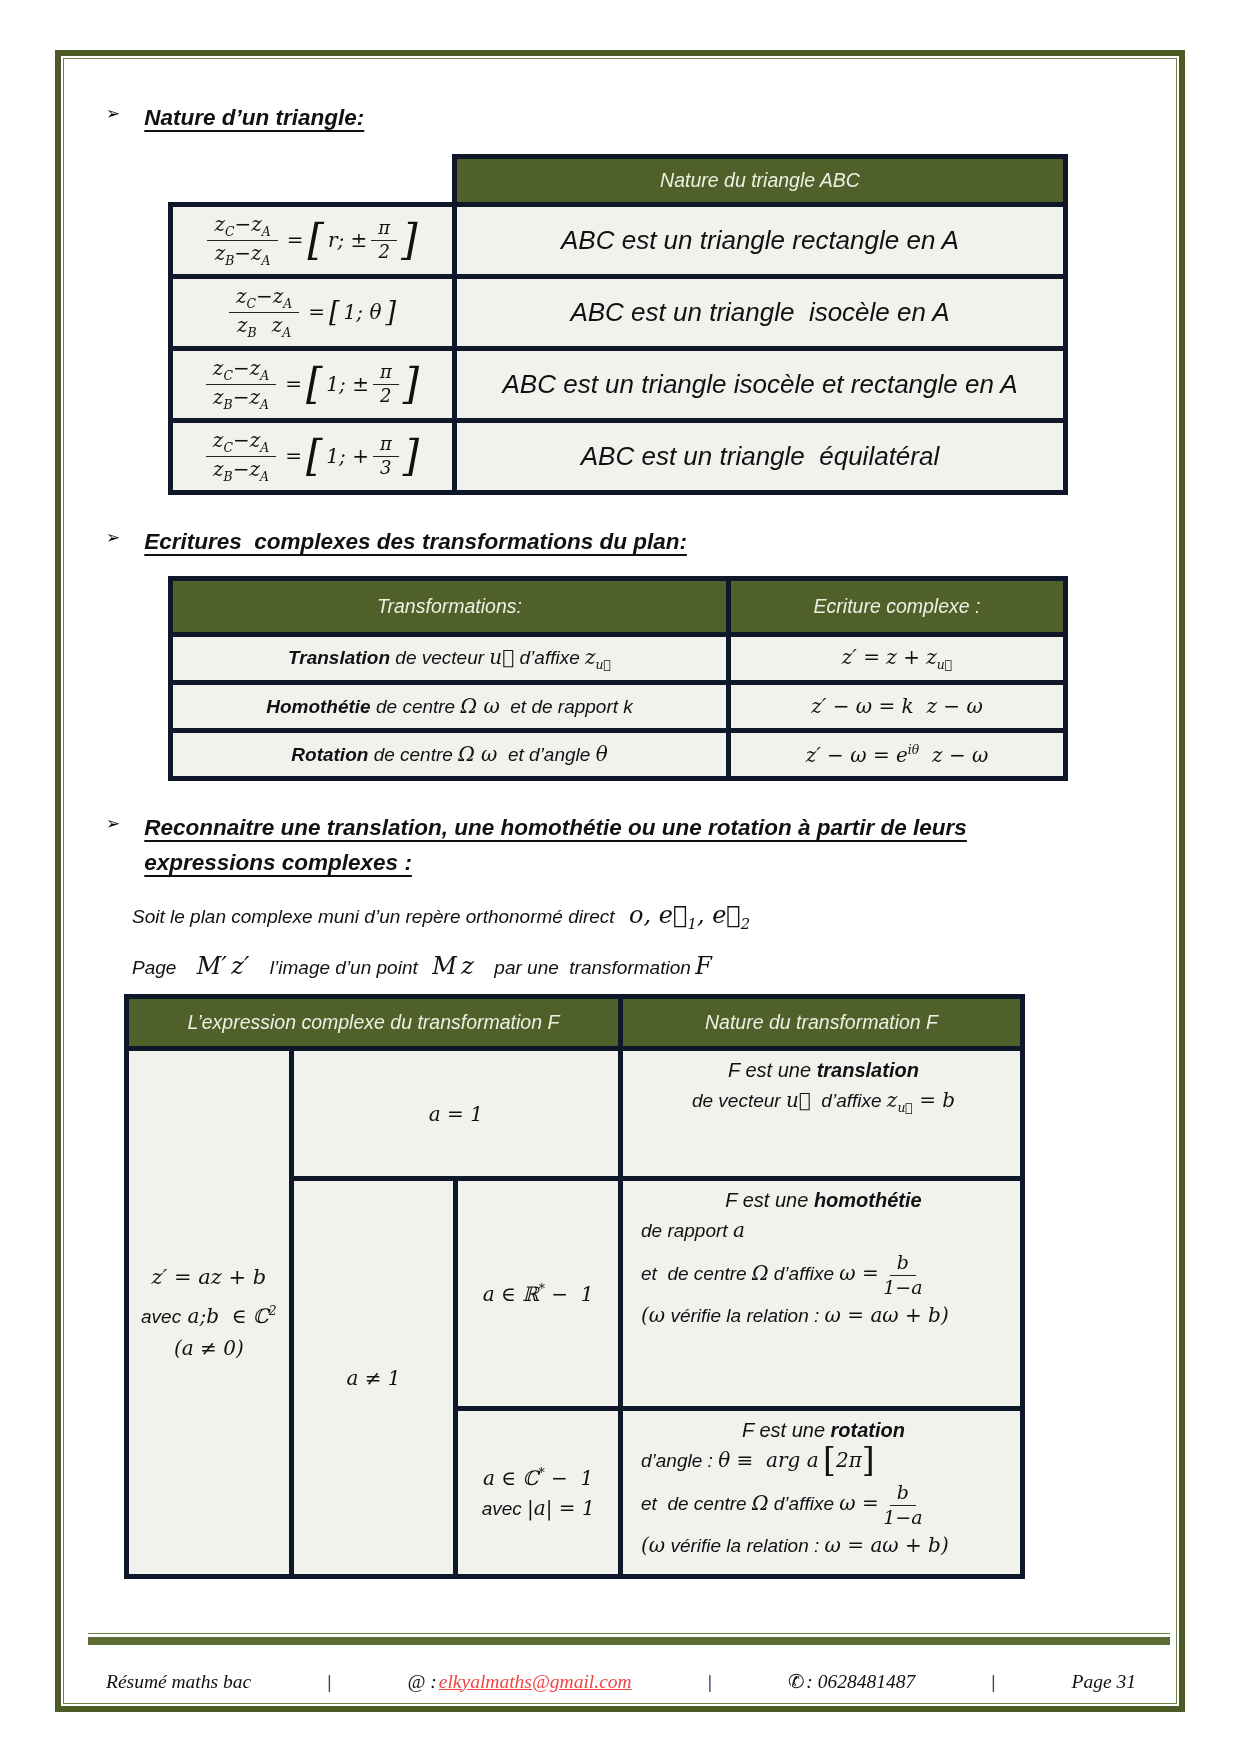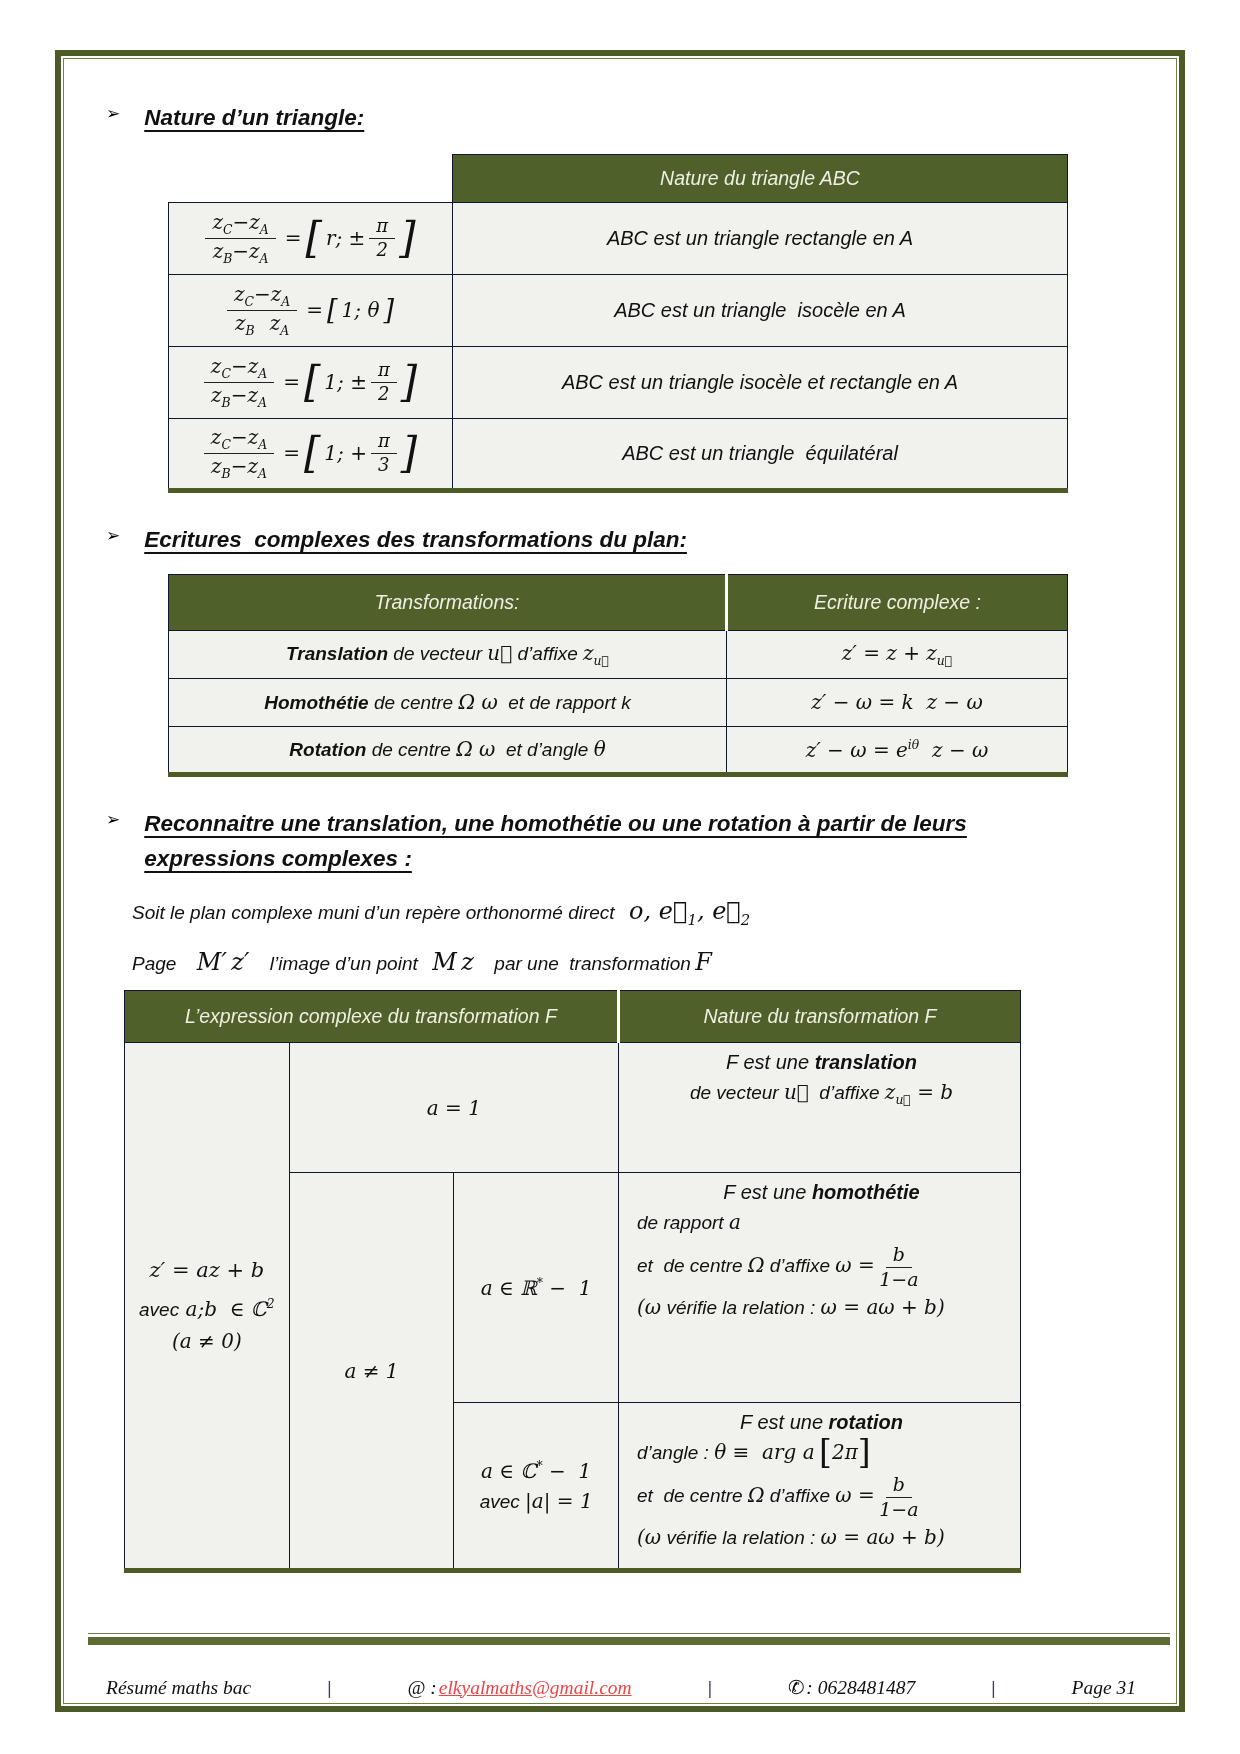--- a/index.html
+++ b/index.html
@@ -24,33 +24,33 @@
   sup{font-size:0.62em;}
 
   
   .vfrac{display:inline-flex;flex-direction:column;align-items:center;vertical-align:middle;line-height:1.15;}
   .vfrac .fr-num{border-bottom:1.4px solid #222;padding:0 7px 1px;}
   .vfrac .fr-den{padding-top:1px;}
   .op{display:inline-block;min-width:15px;text-align:center;}
 
   
   table{border-collapse:collapse;table-layout:fixed;}
-  td,th{border:1px solid #0f172a;background:#f1f1ee;box-sizing:border-box;}
+  td,th{border:5px solid #0f172a;background:#f1f1ee;box-sizing:border-box;}
   th.dark,td.dark{background:#50602a;color:#eef0e2;font-weight:normal;font-style:italic;font-size:19.5px;}
   td.ghost{border:none;background:#fff;}
   .thick-bottom{border-bottom:5px solid #4c5b25;}
 
   
   .t1{width:900px;margin:18px 0 0 64px;}
   .t1 td{text-align:center;vertical-align:middle;}
   .t1 .hrow{height:48px;}
   .t1 .brow{height:72px;}
   .t1 .c1{width:284px;}
   .t1 .lhs{display:flex;justify-content:center;align-items:center;gap:9px;}
-  .t1 .label{font-style:italic;font-size:20px;}
+  .t1 .label{font-style:italic;font-size:26px;}
   .rhs{display:inline-flex;align-items:center;gap:4px;}
   .brk{font-family:"DejaVu Serif",serif;font-size:42px;font-weight:200;line-height:0;}
   .plain .brk{font-size:27px;}
   .sm{font-size:18px;}
 
   
   .t2{width:900px;margin:16px 0 0 64px;}
   .t2 .hrow{height:56px;}
   .t2 .brow{height:48px;}
   .t2 td,.t2 th{text-align:center;vertical-align:middle;}
@@ -71,21 +71,21 @@
   .t3 .nat{vertical-align:top;text-align:left;padding:6px 14px 4px 18px;}
   .nat-title{text-align:center;font-style:italic;font-size:20px;padding:2px 0 2px;}
   .nat-line{margin:4px 0;}
   .tallbrk{font-family:"DejaVu Serif",serif;font-size:33px;font-weight:200;line-height:0;vertical-align:-4px;}
   .md{font-size:19px;}
 
   
   .footer-sep{position:absolute;left:24px;right:6px;bottom:58px;}
   .fs-thin{border-top:1.6px solid #6f7f45;height:3px;}
   .fs-thick{height:8px;background:#5d6c35;}
-  .footer{position:absolute;left:42px;right:40px;bottom:4px;display:flex;
+  .footer{position:absolute;left:42px;right:40px;bottom:10px;display:flex;
           justify-content:space-between;align-items:center;
           font-family:"Liberation Serif",serif;font-style:italic;font-size:19.5px;}
   .fsep{color:#463b69;font-weight:bold;font-style:normal;}
   .email-link{color:#ef4444;text-decoration:underline;}
   .fgroup{display:inline-flex;align-items:baseline;gap:2px;}
 </style>
 </head>
 <body>
 
 <div class="frame">

